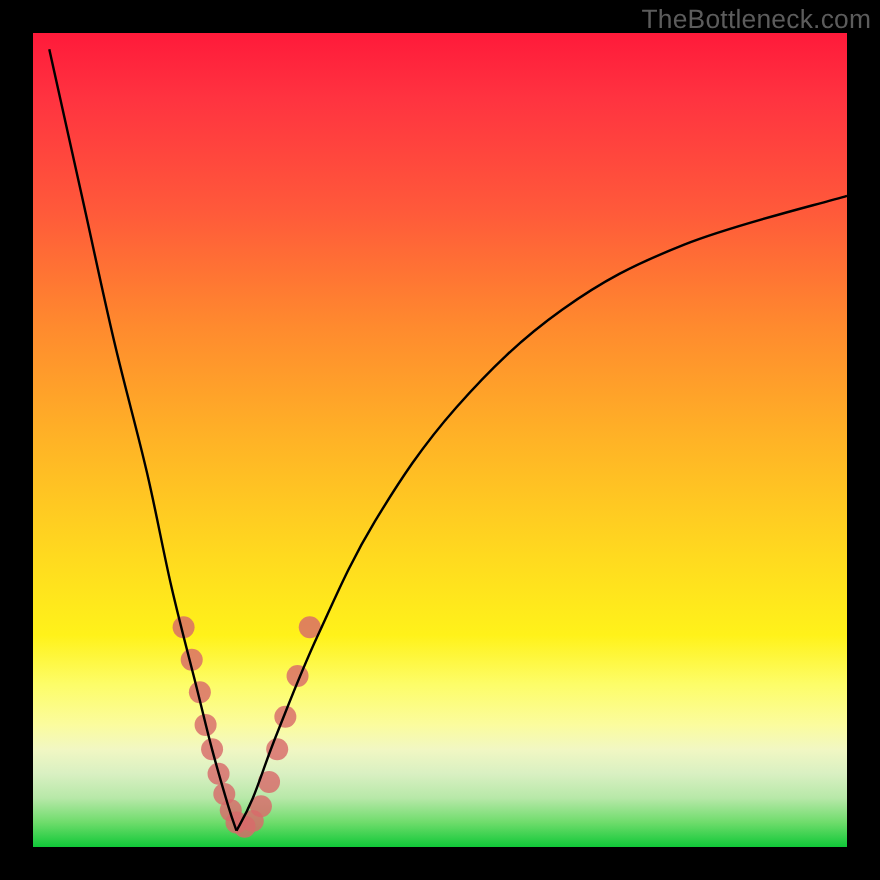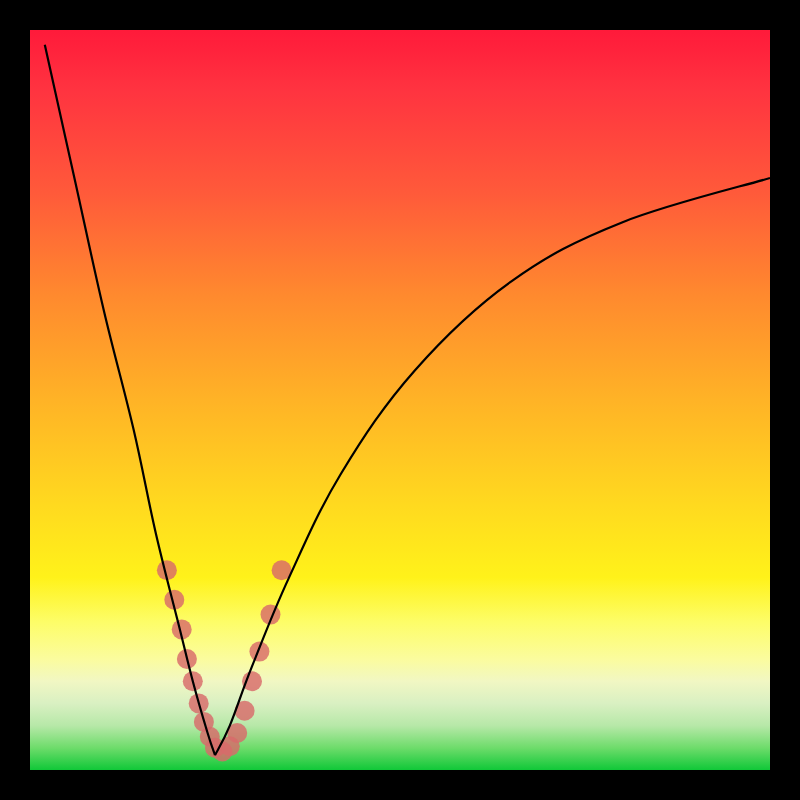--- a/index.html
+++ b/index.html
@@ -95,13 +95,14 @@
           <circle cx="214.6" cy="680.8" r="10" class="dot"></circle>
           <circle cx="222.0" cy="651.2" r="10" class="dot"></circle>
           <circle cx="229.4" cy="621.6" r="10" class="dot"></circle>
           <circle cx="240.5" cy="584.6" r="10" class="dot"></circle>
           <circle cx="251.6" cy="540.2" r="10" class="dot"></circle>
         </g>
       <path id="leftPath" class="stroke" d="M 14.8 14.8 C 20.1 38.8, 33.7 100.0, 44.4 148.0 C 55.1 196.0, 63.3 235.9, 74.0 281.2 C 84.7 326.5, 94.3 359.6, 103.6 399.6 C 112.9 439.6, 117.8 468.6, 125.8 503.2 C 133.8 537.8, 141.3 565.4, 148.0 592.0 C 154.7 618.6, 157.5 631.2, 162.8 651.2 C 168.1 671.2, 173.6 689.7, 177.6 703.0 C 181.6 716.3, 183.7 721.2, 185.0 725.2"></path>
       <path id="rightPath" class="stroke" d="M 185.0 725.2 C 187.7 719.9, 193.1 711.6, 199.8 695.6 C 206.5 679.6, 211.3 663.0, 222.0 636.4 C 232.7 609.8, 243.0 582.2, 259.0 547.6 C 275.0 513.0, 288.2 481.3, 310.8 444.0 C 333.4 406.7, 354.2 375.0, 384.8 340.4 C 415.4 305.8, 443.7 278.2, 481.0 251.6 C 518.3 225.0, 545.4 211.0, 592.0 192.4 C 638.6 173.8, 713.4 156.0, 740.0 148.0"></path>
     </svg>
   </div>
+  <div class="watermark">TheBottleneck.com</div>
 </div>
 
 </body></html>

